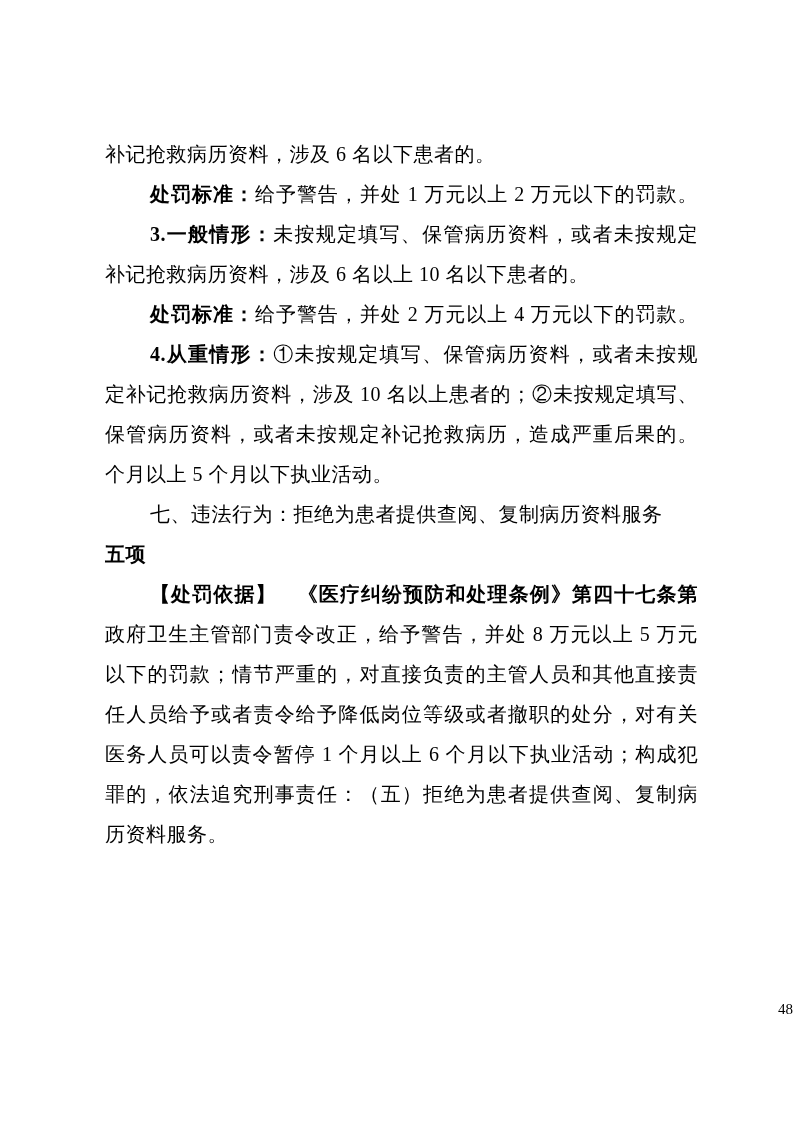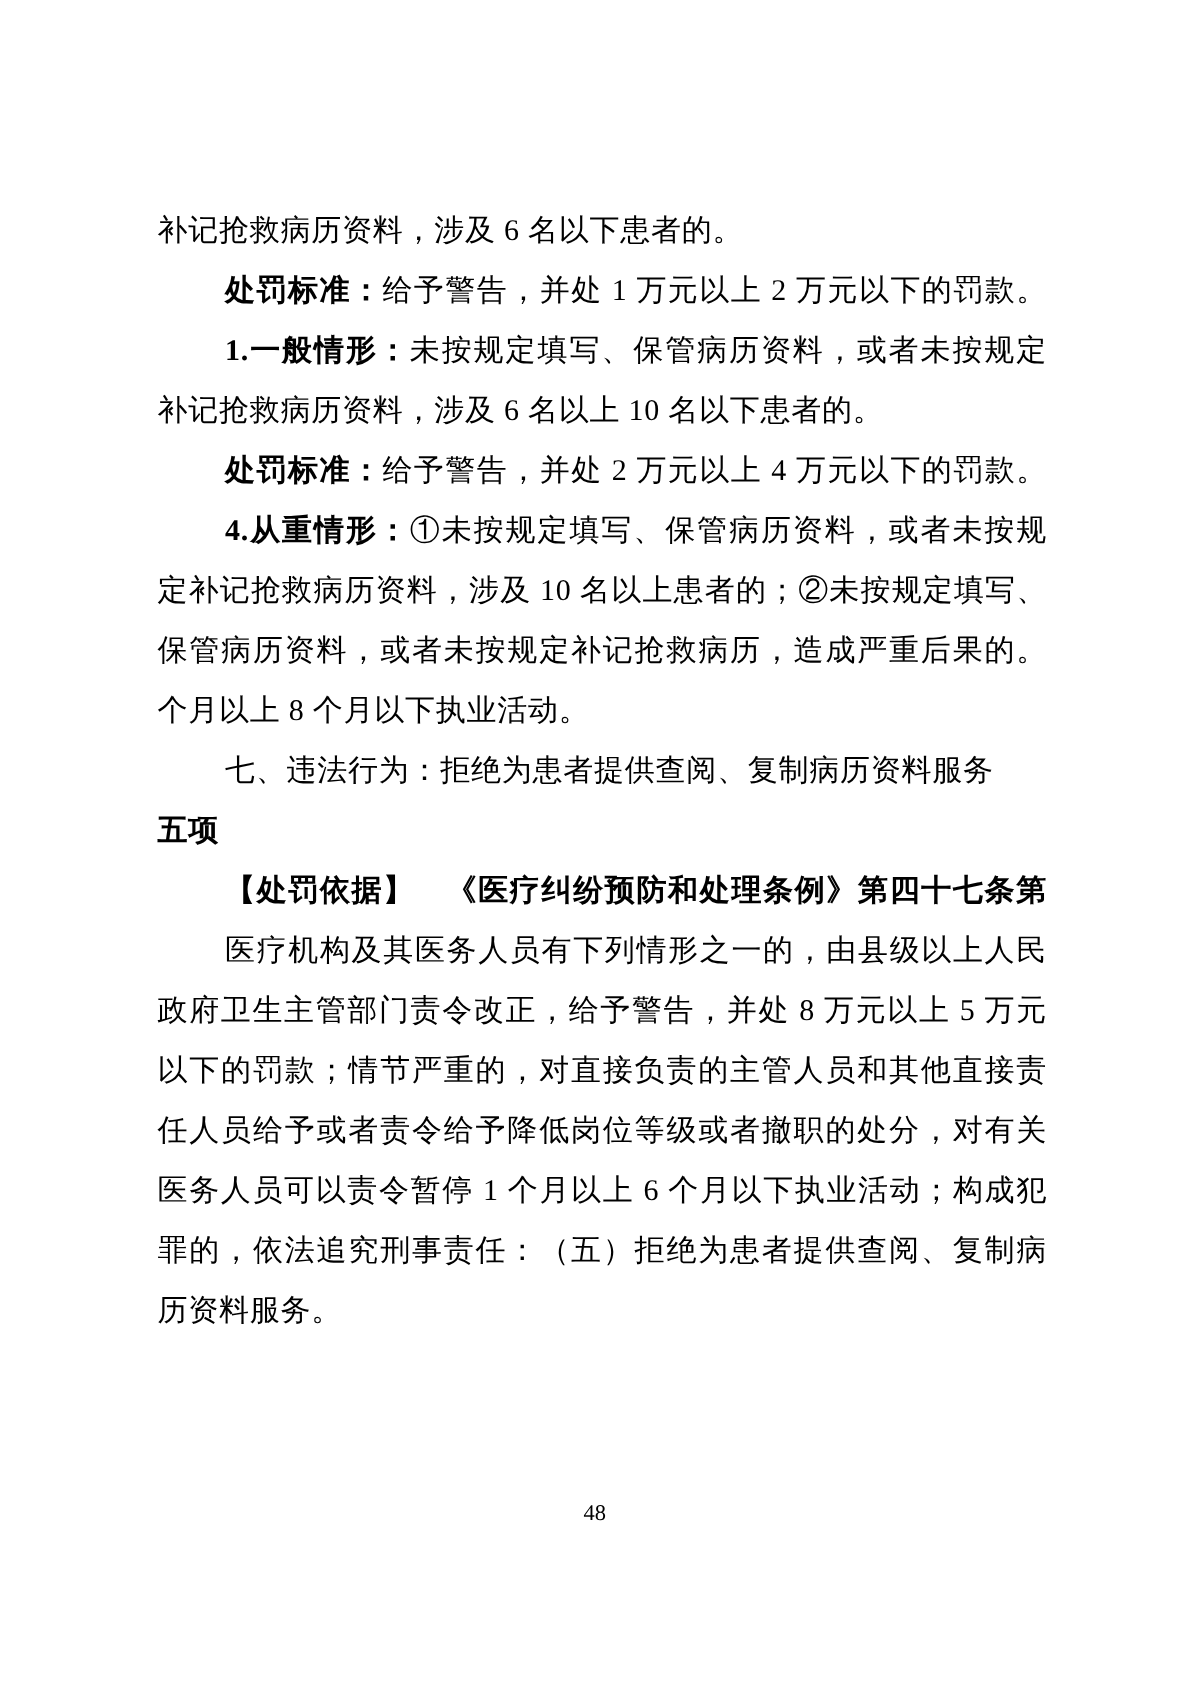--- a/index.html
+++ b/index.html
@@ -36,45 +36,44 @@
     text-indent: 45px;
   }
   .seg.bold {
     font-weight: 700;
   }
   .page-number {
     position: absolute;
     left: 0;
     right: 0;
     top: 998px;
-    text-align: center;
+    text-align: right;
     font-size: 15px;
     line-height: 22px;
     font-family: "Liberation Serif", "DejaVu Serif", serif;
     color: #000000;
   }
 </style>
 </head>
 <body>
 
 <div class="page">
   <div class="text-block" id="text-block">
       <div class="line"><span class="seg">补记抢救病历资料，涉及 6 名以下患者的。</span></div>
       <div class="line indent fill"><span class="seg bold">处罚标准：</span><span class="seg">给予警告，并处 1 万元以上 2 万元以下的罚款。</span></div>
-      <div class="line indent fill"><span class="seg bold">1.一般情形：</span><span class="seg">未按规定填写、保管病历资料，或者未按规定</span></div>
+      <div class="line indent fill"><span class="seg bold">3.一般情形：</span><span class="seg">未按规定填写、保管病历资料，或者未按规定</span></div>
       <div class="line"><span class="seg">补记抢救病历资料，涉及 6 名以上 10 名以下患者的。</span></div>
       <div class="line indent fill"><span class="seg bold">处罚标准：</span><span class="seg">给予警告，并处 2 万元以上 4 万元以下的罚款。</span></div>
       <div class="line indent fill"><span class="seg bold">4.从重情形：</span><span class="seg">①未按规定填写、保管病历资料，或者未按规</span></div>
       <div class="line fill"><span class="seg">定补记抢救病历资料，涉及 10 名以上患者的；②未按规定填写、</span></div>
       <div class="line fill"><span class="seg">保管病历资料，或者未按规定补记抢救病历，造成严重后果的。</span></div>
-      <div class="line"><span class="seg">个月以上 8 个月以下执业活动。</span></div>
+      <div class="line"><span class="seg">个月以上 5 个月以下执业活动。</span></div>
       <div class="line indent"><span class="seg">七、违法行为：拒绝为患者提供查阅、复制病历资料服务</span></div>
       <div class="line"><span class="seg bold">五项</span></div>
       <div class="line indent fill"><span class="seg bold">【处罚依据】　《医疗纠纷预防和处理条例》第四十七条第</span></div>
-      <div class="line indent fill"><span class="seg">医疗机构及其医务人员有下列情形之一的，由县级以上人民</span></div>
       <div class="line fill"><span class="seg">政府卫生主管部门责令改正，给予警告，并处 8 万元以上 5 万元</span></div>
       <div class="line fill"><span class="seg">以下的罚款；情节严重的，对直接负责的主管人员和其他直接责</span></div>
       <div class="line fill"><span class="seg">任人员给予或者责令给予降低岗位等级或者撤职的处分，对有关</span></div>
       <div class="line fill"><span class="seg">医务人员可以责令暂停 1 个月以上 6 个月以下执业活动；构成犯</span></div>
       <div class="line fill"><span class="seg">罪的，依法追究刑事责任：（五）拒绝为患者提供查阅、复制病</span></div>
       <div class="line"><span class="seg">历资料服务。</span></div>
     </div>
   <div class="page-number">48</div>
 </div>
 

